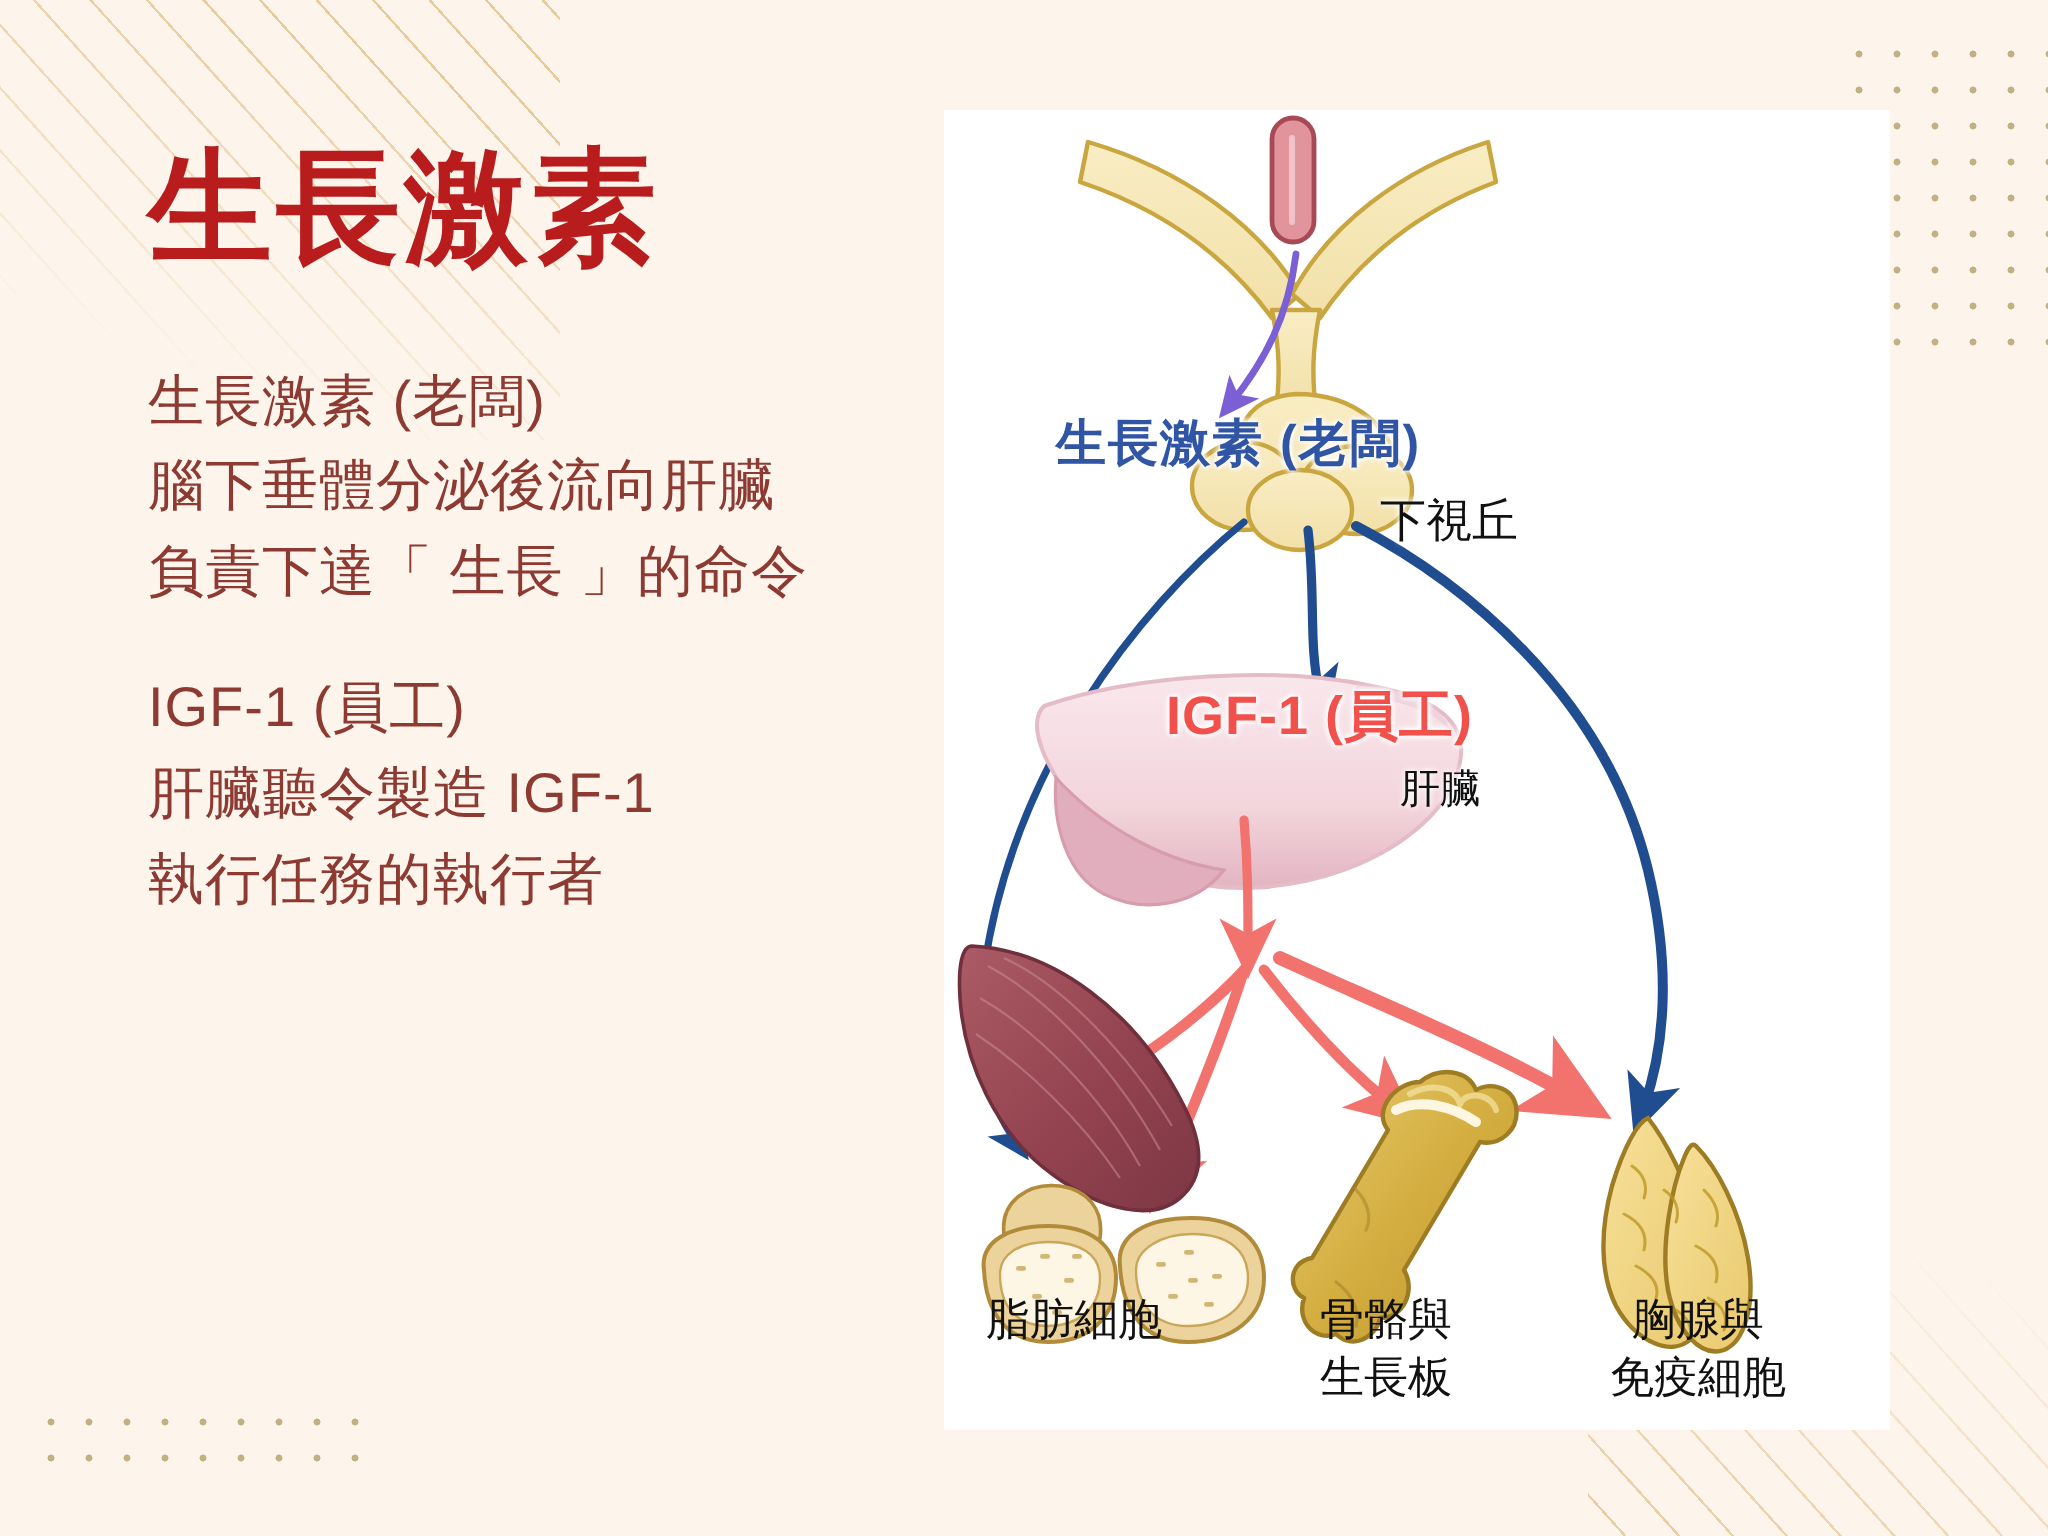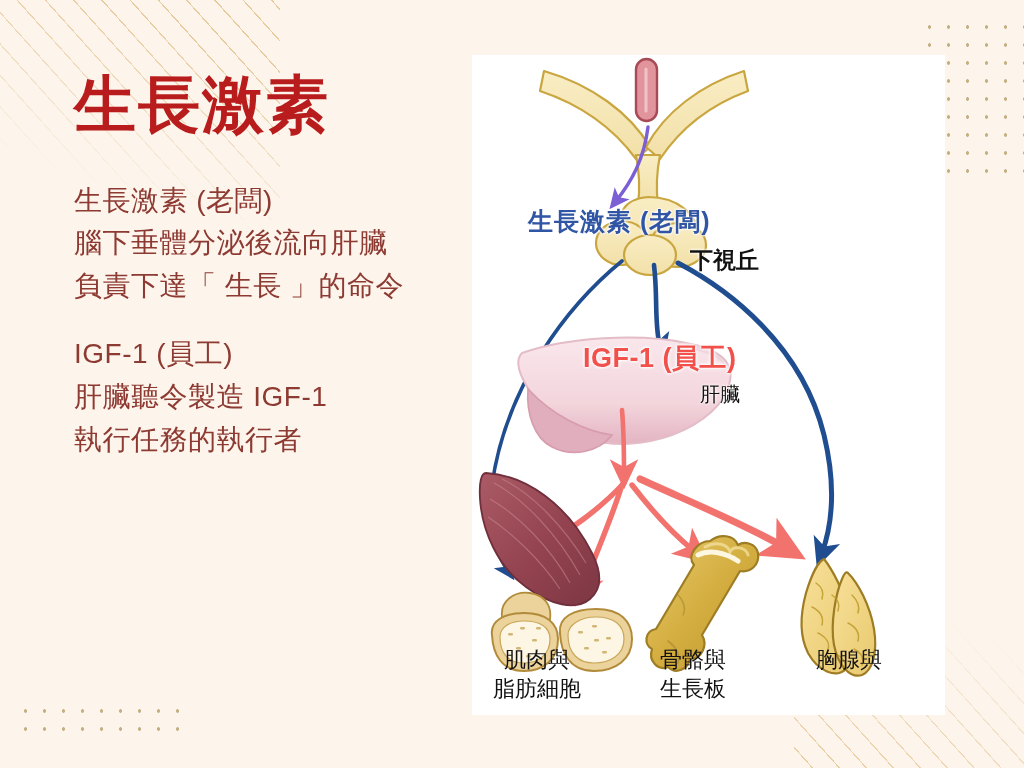--- a/index.html
+++ b/index.html
@@ -64,21 +64,21 @@
     position:absolute;left:472px;top:55px;width:473px;height:660px;
     background:#ffffff;
   }
   .panel svg{display:block;width:100%;height:100%;}
 
   .lbl{position:absolute;}
   .lbl-gh{
     left:528px;top:205px;color:#2f55a4;font-weight:bold;font-size:25px;letter-spacing:1px;
     text-shadow:0 0 3px #fff,0 0 3px #fff,0 0 3px #fff;
   }
-  .lbl-hypo{left:690px;top:245px;color:#111;font-size:23px;text-shadow:0 0 3px #fff,0 0 3px #fff;font-weight:bold;}
+  .lbl-hypo{left:690px;top:245px;color:#111;font-size:23px;text-shadow:0 0 3px #fff,0 0 3px #fff;}
   .lbl-igf{
     left:583px;top:340px;color:#f2504b;font-weight:bold;font-size:27px;letter-spacing:.5px;
     text-shadow:0 0 3px #fff,0 0 3px #fff,0 0 4px #fff;
   }
   .lbl-liver{left:700px;top:381px;color:#111;font-size:20px;text-shadow:0 0 3px #fff,0 0 3px #fff;}
   .lbl-bottom{color:#111;font-size:22px;line-height:1.33;text-align:center;}
   .lbl-b1{left:478px;top:645px;width:118px;}
   .lbl-b2{left:634px;top:645px;width:118px;}
   .lbl-b3{left:790px;top:645px;width:118px;}
 </style>
@@ -256,24 +256,24 @@
       </g>
     </svg>
   </div>
 
   <div class="lbl lbl-gh">生長激素 (老闆)</div>
   <div class="lbl lbl-hypo">下視丘</div>
   <div class="lbl lbl-igf">IGF-1 (員工)</div>
   <div class="lbl lbl-liver">肝臟</div>
 
   <div class="lbl lbl-bottom lbl-b1">
-    <div>肌肉與</div>
     <div>脂肪細胞</div>
   </div>
   <div class="lbl lbl-bottom lbl-b2">
     <div>骨骼與</div>
     <div>生長板</div>
   </div>
   <div class="lbl lbl-bottom lbl-b3">
     <div>胸腺與</div>
+    <div>免疫細胞</div>
   </div>
 
 </div>
 
 </body></html>

